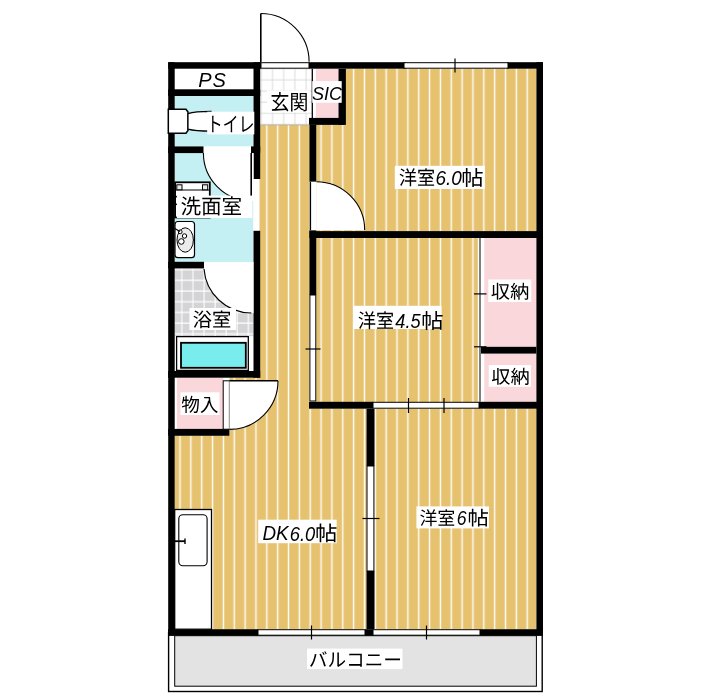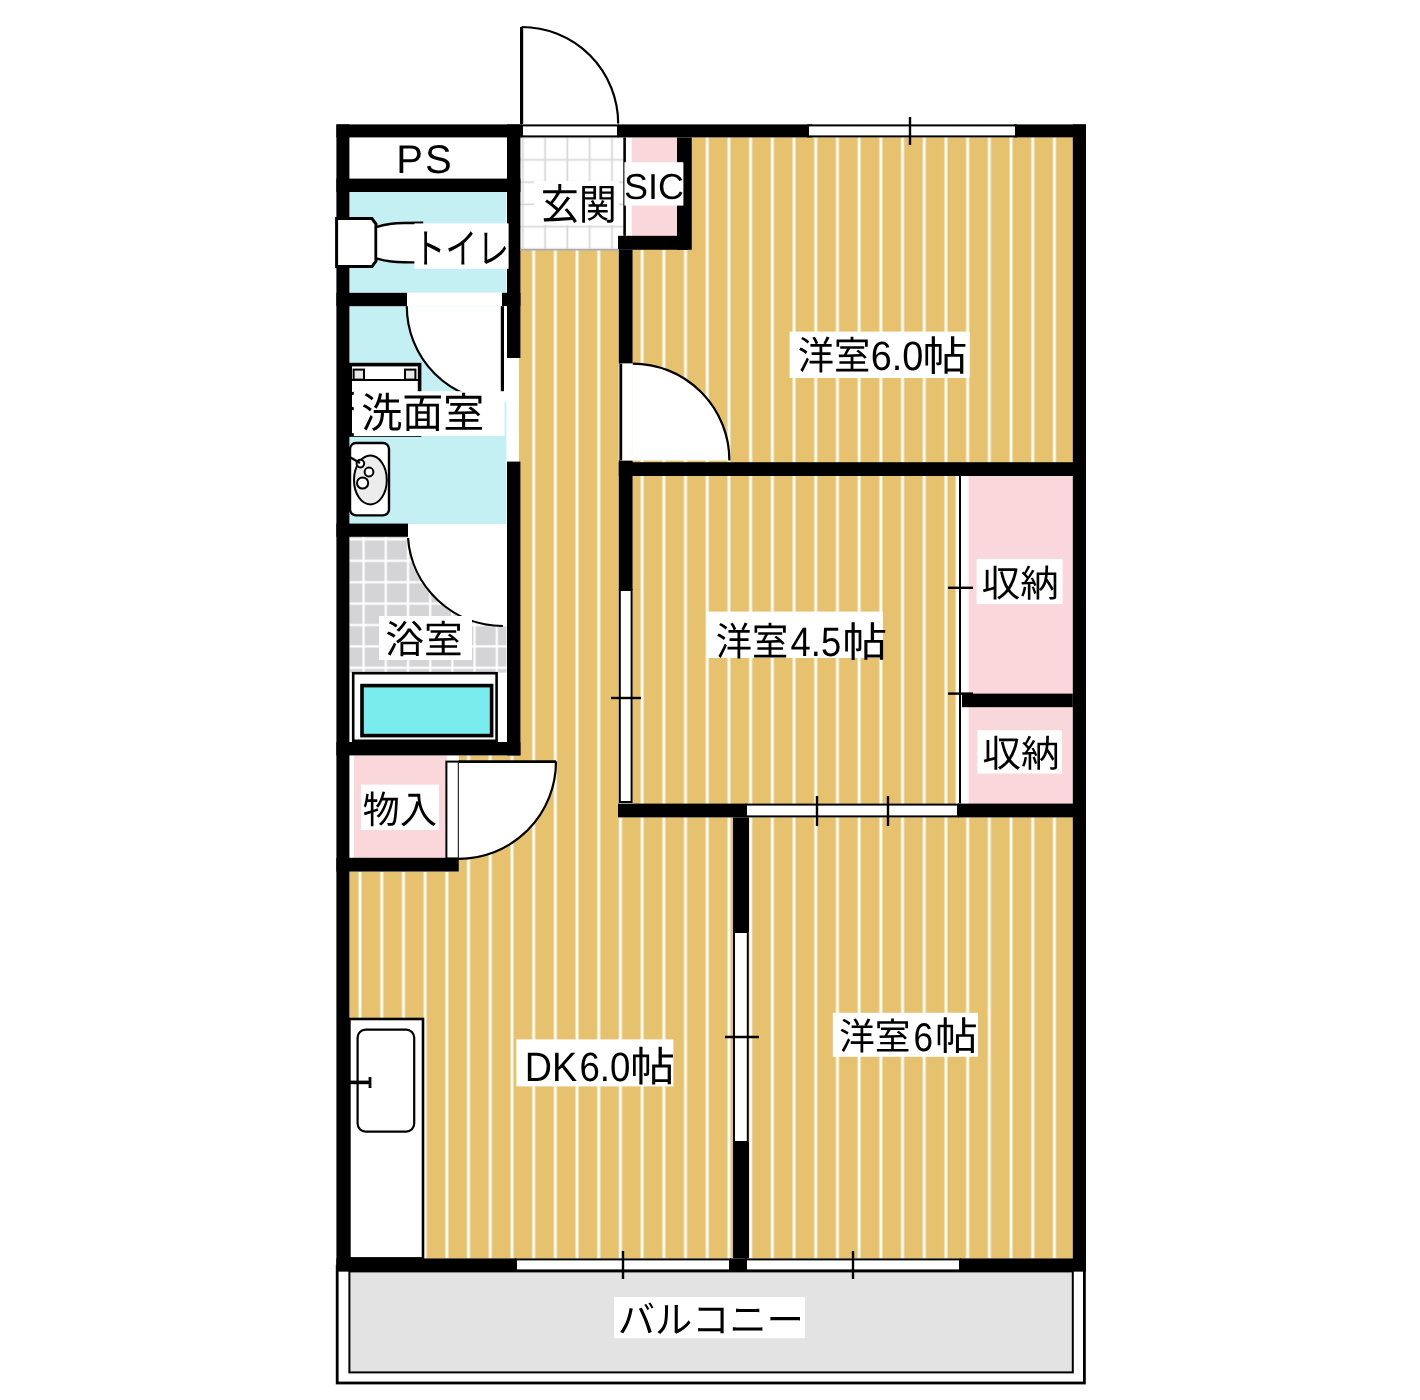--- a/index.html
+++ b/index.html
@@ -1,15 +1,15 @@
 <!DOCTYPE html>
 <html><head><meta charset="utf-8">
 <style>
 html,body{margin:0;padding:0;background:#fff;}
-#plan{position:relative;width:634px;height:700px;}
+#plan{position:relative;width:634px;height:700px;font-style:italic;}
 svg{display:block;}
 text{font-family:"Liberation Sans",sans-serif;}
 </style></head><body>
 
 <div id="plan">
 <svg width="710" height="700" viewBox="0 0 710 700">
 <defs>
 <pattern id="tatami" width="10.85" height="8" patternUnits="userSpaceOnUse">
   <rect width="10.85" height="8" fill="#e6c26f"></rect>
   <rect x="5.7" width="1.45" height="8" fill="#fdfdfa"></rect>

